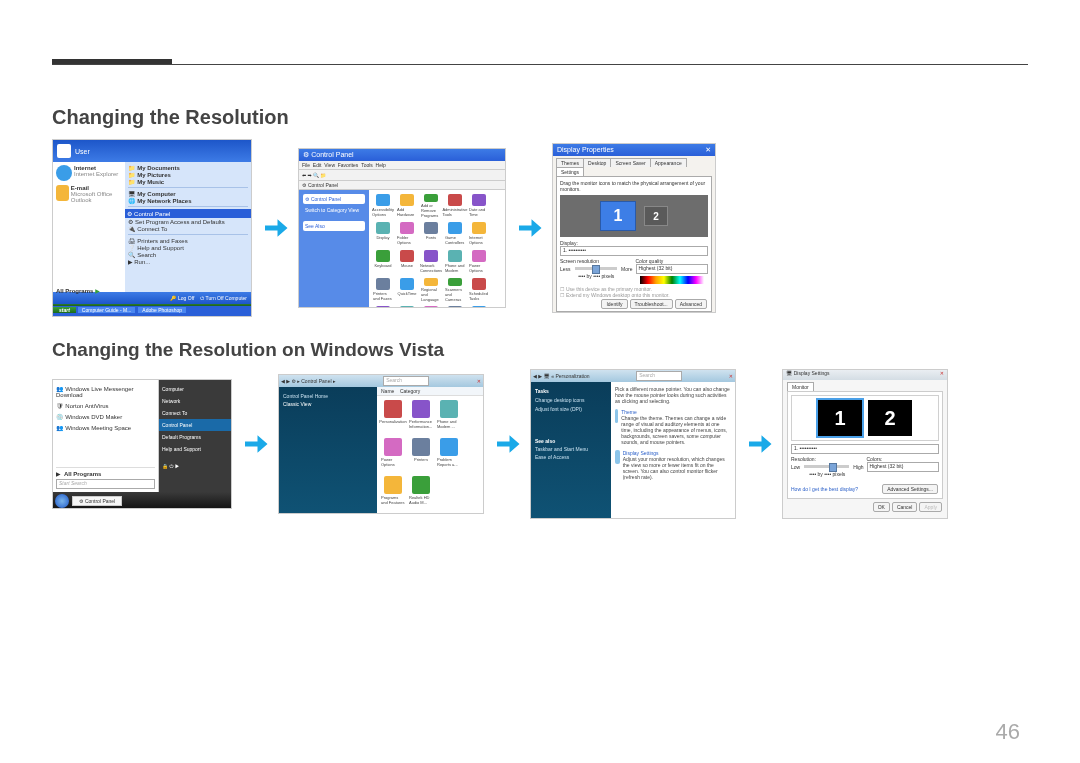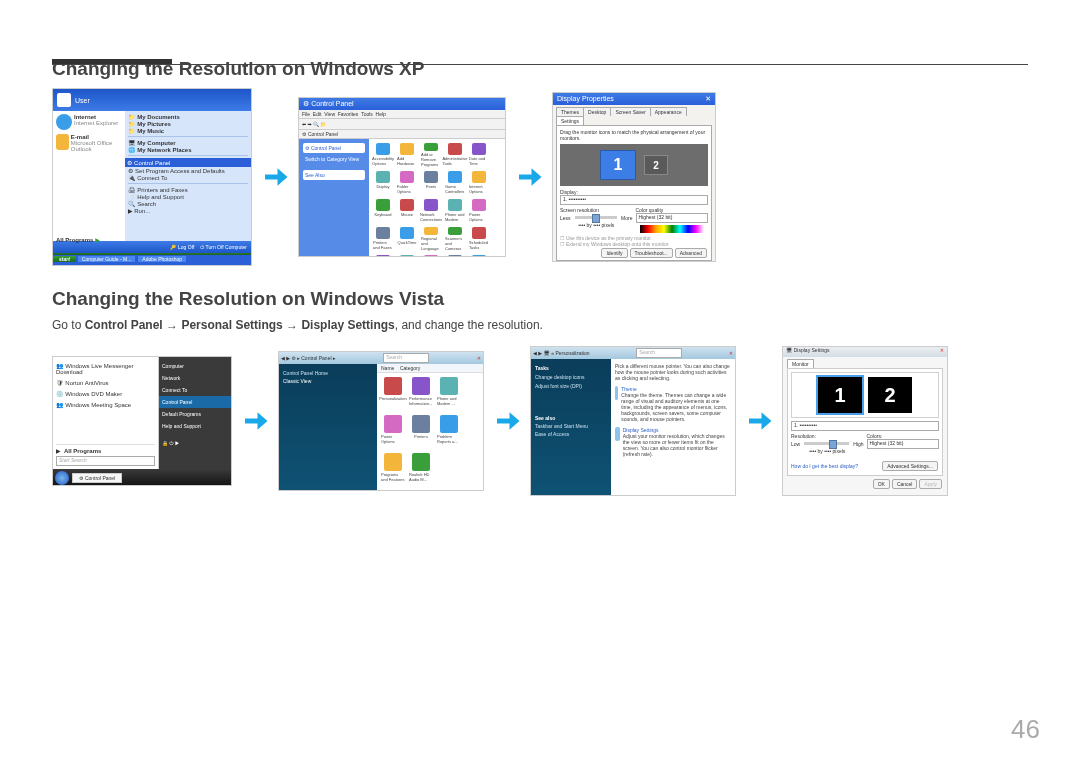--- a/index.html
+++ b/index.html
@@ -9,21 +9,21 @@
   h2{font-size:20px;font-weight:600;color:#444;margin:70px 0 10px 0}
   h3{font-size:19px;font-weight:600;color:#444;margin:22px 0 8px 0}
   .note{font-size:11px;color:#777;margin:2px 0;line-height:1.6}
   .dash{display:inline-block;margin-right:6px;color:#999}
   .instr{font-size:12px;color:#444;margin:6px 0 14px 0}
   .b{font-weight:600}
   .row{display:flex;align-items:center;gap:0;margin-top:4px}
   .shot{border:1px solid #ccc;box-sizing:border-box;position:relative;overflow:hidden;background:#fff;font-size:6px;color:#333}
   .arrow{width:46px;display:flex;align-items:center;justify-content:center}
   .arrow svg{width:30px;height:30px}
-  .pnum{position:absolute;bottom:18px;right:40px;font-size:26px;color:#aaa}
+  .pnum{position:absolute;bottom:18px;right:60px;font-size:22px;color:#aaa}
   
   .xp-title{background:linear-gradient(#2a5fd8,#4a86f0);color:#fff;font-size:7px;padding:2px 4px}
   .xp-side{background:#578be8;width:62px}
   .xp-content{background:#fff;flex:1;padding:4px;display:flex;flex-wrap:wrap;gap:4px;align-content:flex-start}
   .ico{width:20px;height:24px;display:flex;flex-direction:column;align-items:center;font-size:4px;color:#444}
   .ico .g{width:14px;height:12px;border-radius:2px;margin-bottom:1px}
   .btn{border:1px solid #aaa;background:#f4f4f4;border-radius:2px;padding:1px 4px;font-size:5px;display:inline-block;margin:1px}
   .field{border:1px solid #aaa;background:#fff;height:8px}
   .disp-box{background:#6d6d6d;display:flex;align-items:center;justify-content:center;gap:8px}
   .mon{width:34px;height:28px;background:#3d7ee6;color:#fff;display:flex;align-items:center;justify-content:center;font-size:16px;font-weight:bold;border:1px solid #2a5aa8}
@@ -39,22 +39,22 @@
   .tab.active{background:#fff}
   .link{color:#2a5fc8;font-size:5px}
 </style>
 </head>
 <body>
 
 <div class="page">
   <div class="top-rule-bold"></div>
   <div class="top-rule"></div>
 
-
-  <h3>Changing the Resolution on Windows XP</h3>
+  <h2>Changing the Resolution</h2>
+
 
   <div class="row">
 
     <div class="shot" style="width:200px;height:178px">
       <div style="display:flex;flex-direction:column;height:100%">
         <div class="xp-title" style="height:18px;display:flex;align-items:center;background:linear-gradient(#1d56c9,#3d7be6)">
           <div style="width:14px;height:14px;background:#fff;border-radius:2px;margin-right:4px"></div>
           <span>User</span>
         </div>
         <div style="flex:1;display:flex">
@@ -269,23 +269,20 @@
         </div>
         <div style="font-size:5px;color:#999">☐ <span>Use this device as the primary monitor.</span></div>
         <div style="font-size:5px;color:#999">☐ <span>Extend my Windows desktop onto this monitor.</span></div>
         <div style="text-align:right"><span class="btn">Identify</span><span class="btn">Troubleshoot...</span><span class="btn">Advanced</span></div>
       </div>
       <div style="text-align:right;padding:1px 3px"></div>
     </div>
   </div>
 
   <h3>Changing the Resolution on Windows Vista</h3>
-  <div class="instr">
-    <span>Go to </span><span class="b">Control Panel</span><span> → </span><span class="b">Personal Settings</span><span> → </span><span class="b">Display Settings</span><span>, and change the resolution.</span>
-  </div>
 
   <div class="row">
 
     <div class="shot" style="width:180px;height:130px">
       <div style="display:flex;height:112px">
         <div style="flex:1;background:#fff;padding:3px;display:flex;flex-direction:column;border-right:1px solid #ccc">
           <div style="padding:2px 0">👥 <span>Windows Live Messenger Download</span></div>
           <div style="padding:2px 0">🛡 <span>Norton AntiVirus</span></div>
           <div style="padding:2px 0">💿 <span>Windows DVD Maker</span></div>
           <div style="padding:2px 0">👥 <span>Windows Meeting Space</span></div>

